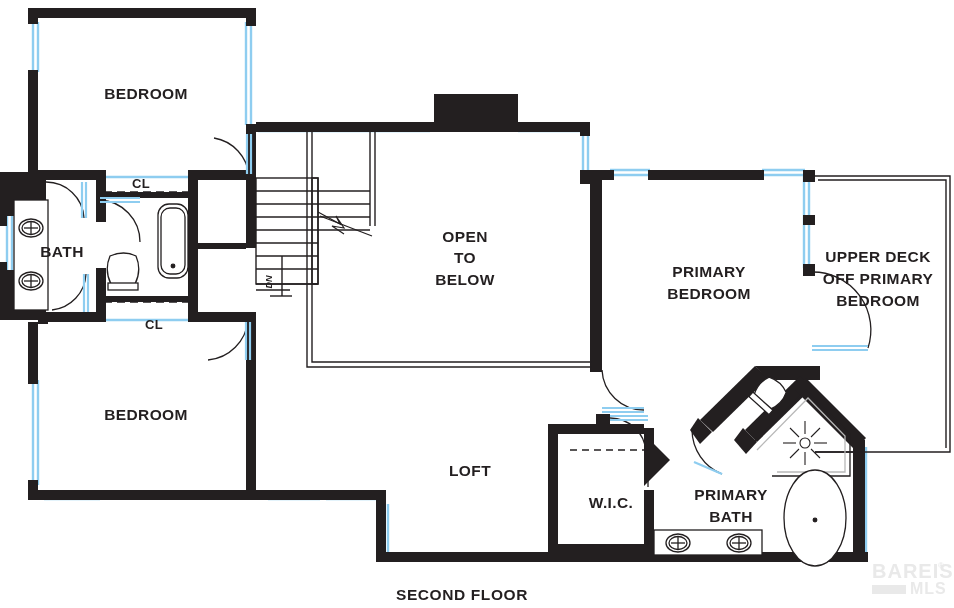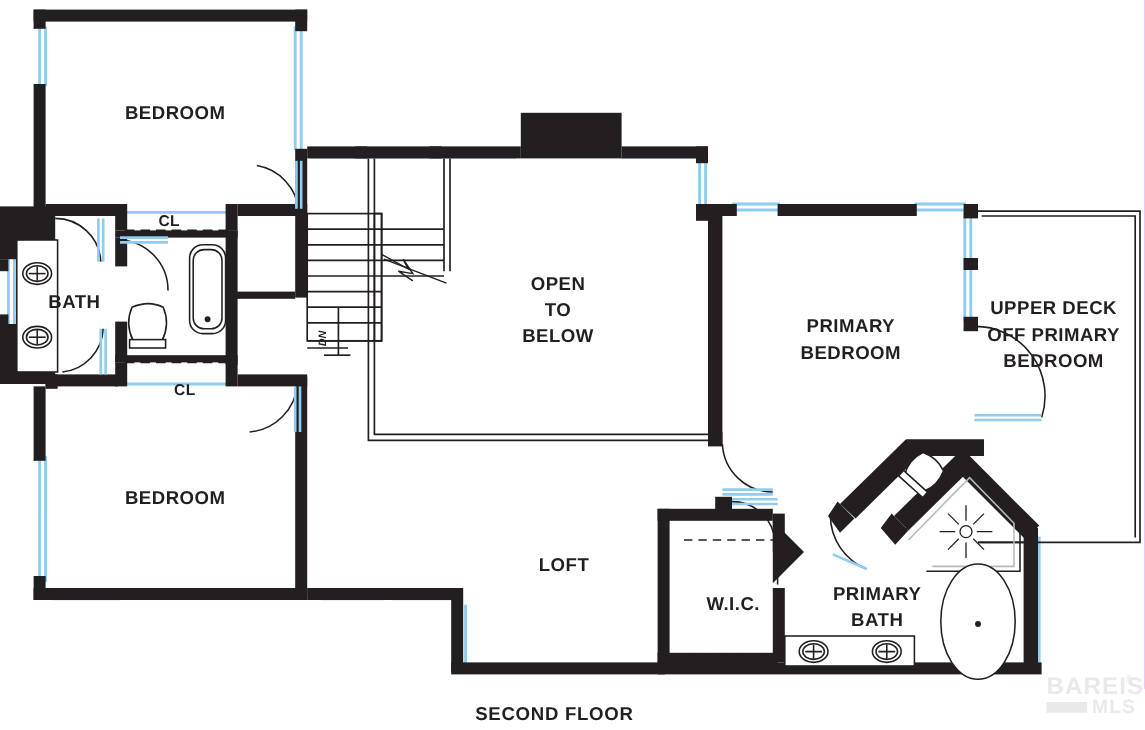--- a/index.html
+++ b/index.html
@@ -1,18 +1,18 @@
 <!DOCTYPE html>
 <html><head>
 <meta charset="utf-8">
 <style>
   html,body{margin:0;padding:0;background:#ffffff;}
   body{width:954px;height:608px;overflow:hidden;
        font-family:"Liberation Sans","DejaVu Sans",sans-serif;}
-  #plan-wrap{position:relative;width:954px;height:574px;background:#d946ef;}
+  #plan-wrap{position:relative;width:954px;height:574px;background:#15803d;}
   svg#floorplan{display:block;width:954px;height:608px;}
   .rm-label{font-family:"Liberation Sans","DejaVu Sans",sans-serif;
             font-weight:700;fill:#231f20;text-anchor:middle;}
   .lbl-room{font-size:15.5px;letter-spacing:.4px;}
   .lbl-small{font-size:13px;letter-spacing:.3px;}
   .lbl-title{font-size:15.5px;letter-spacing:.6px;}
   .lbl-dn{font-size:9px;font-style:italic;font-weight:700;}
   .wm{fill:#e9e9e9;font-weight:700;font-family:"Liberation Sans","DejaVu Sans",sans-serif;}
 </style>
 </head>

